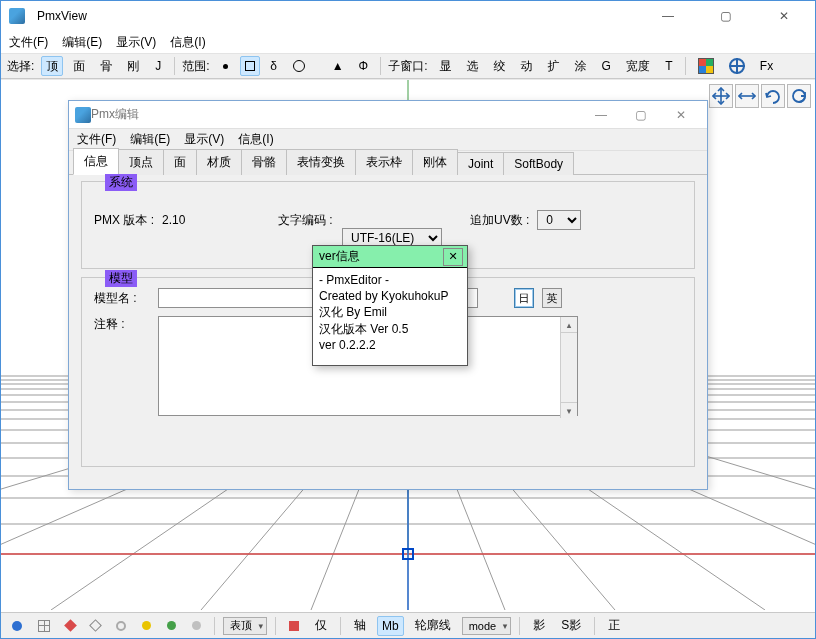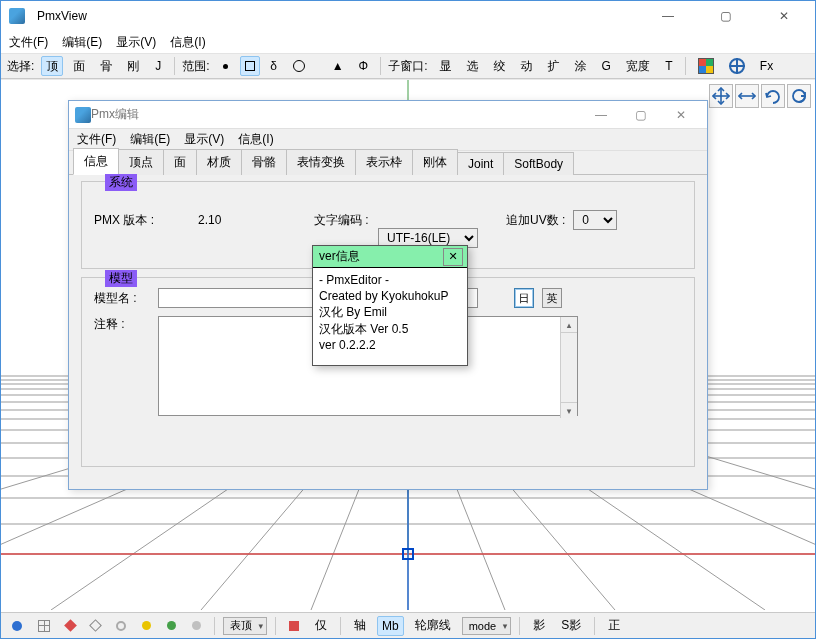--- a/index.html
+++ b/index.html
@@ -61,21 +61,21 @@
   .cwinbtn { width: 40px; height: 24px; display:flex; align-items:center; justify-content:center; color:#888;}
   .menubar-child { height: 22px; background:#f0f0f0; border-bottom:1px solid #e0e0e0; display:flex; align-items:center; padding:0 8px; gap:14px;}
   .tabs { height: 24px; background:#f0f0f0; display:flex; align-items:flex-end; padding:0 4px; gap:0; font-family:"SimSun",monospace; border-bottom:1px solid #c0c0c0;}
   .tab { padding: 4px 10px; background:#ececec; border:1px solid #c0c0c0; border-bottom:none; margin-right:-1px; position:relative; top:1px;}
   .tab.active { background:#fff; border-bottom:1px solid #fff; }
   .panel { flex:1; background:#f0f0f0; padding: 6px 12px; font-family:"SimSun",monospace; color:#000; }
   .group { border:1px solid #c9c9c9; padding:10px 12px 12px; margin-bottom:8px; position:relative; }
   .group > .legend { position:absolute; top:-8px; left:23px; background:#8b5cf6; padding:0 4px; font-family:"SimSun",monospace;}
   .row { display:flex; align-items:center; gap:8px; margin-bottom:8px; }
   .row label { min-width:56px; }
-  .val-static { display:inline-block; min-width:60px;margin-left:36px; }
+  .val-static { display:inline-block; min-width:60px; }
   select.win, input.win { height:20px; border:1px solid #8f8f8f; background:#fff; padding:0 4px; font-size:12px; font-family:inherit;}
   select.win { background:#efefef; }
   input.longname { width:320px; }
   .btn-tiny { width:20px; height:20px; border:1px solid #8f8f8f; background:#e8e8e8; display:inline-flex; align-items:center; justify-content:center; font-size:11px;}
   .btn-tiny.sel { background:#fff; border-color:#3c7fb1; box-shadow: inset 0 0 0 1px #9ecaed;}
   textarea.win { width:420px; height:100px; border:1px solid #8f8f8f; background:#fff; resize:none; font-family:inherit; font-size:12px; }
   .textarea-wrap { position: relative; display: inline-block; }
   .textarea-wrap::after { content:""; position:absolute; top:1px; right:1px; bottom:1px; width:16px; background:#efefef; border-left:1px solid #cdcdcd; }
   .textarea-wrap .sbtn { position:absolute; right:1px; width:16px; height:16px; background:#efefef; display:flex; align-items:center; justify-content:center; font-size:9px; color:#666; z-index:1;}
   .textarea-wrap .sbtn.up { top:1px; border-bottom:1px solid #cdcdcd;}

